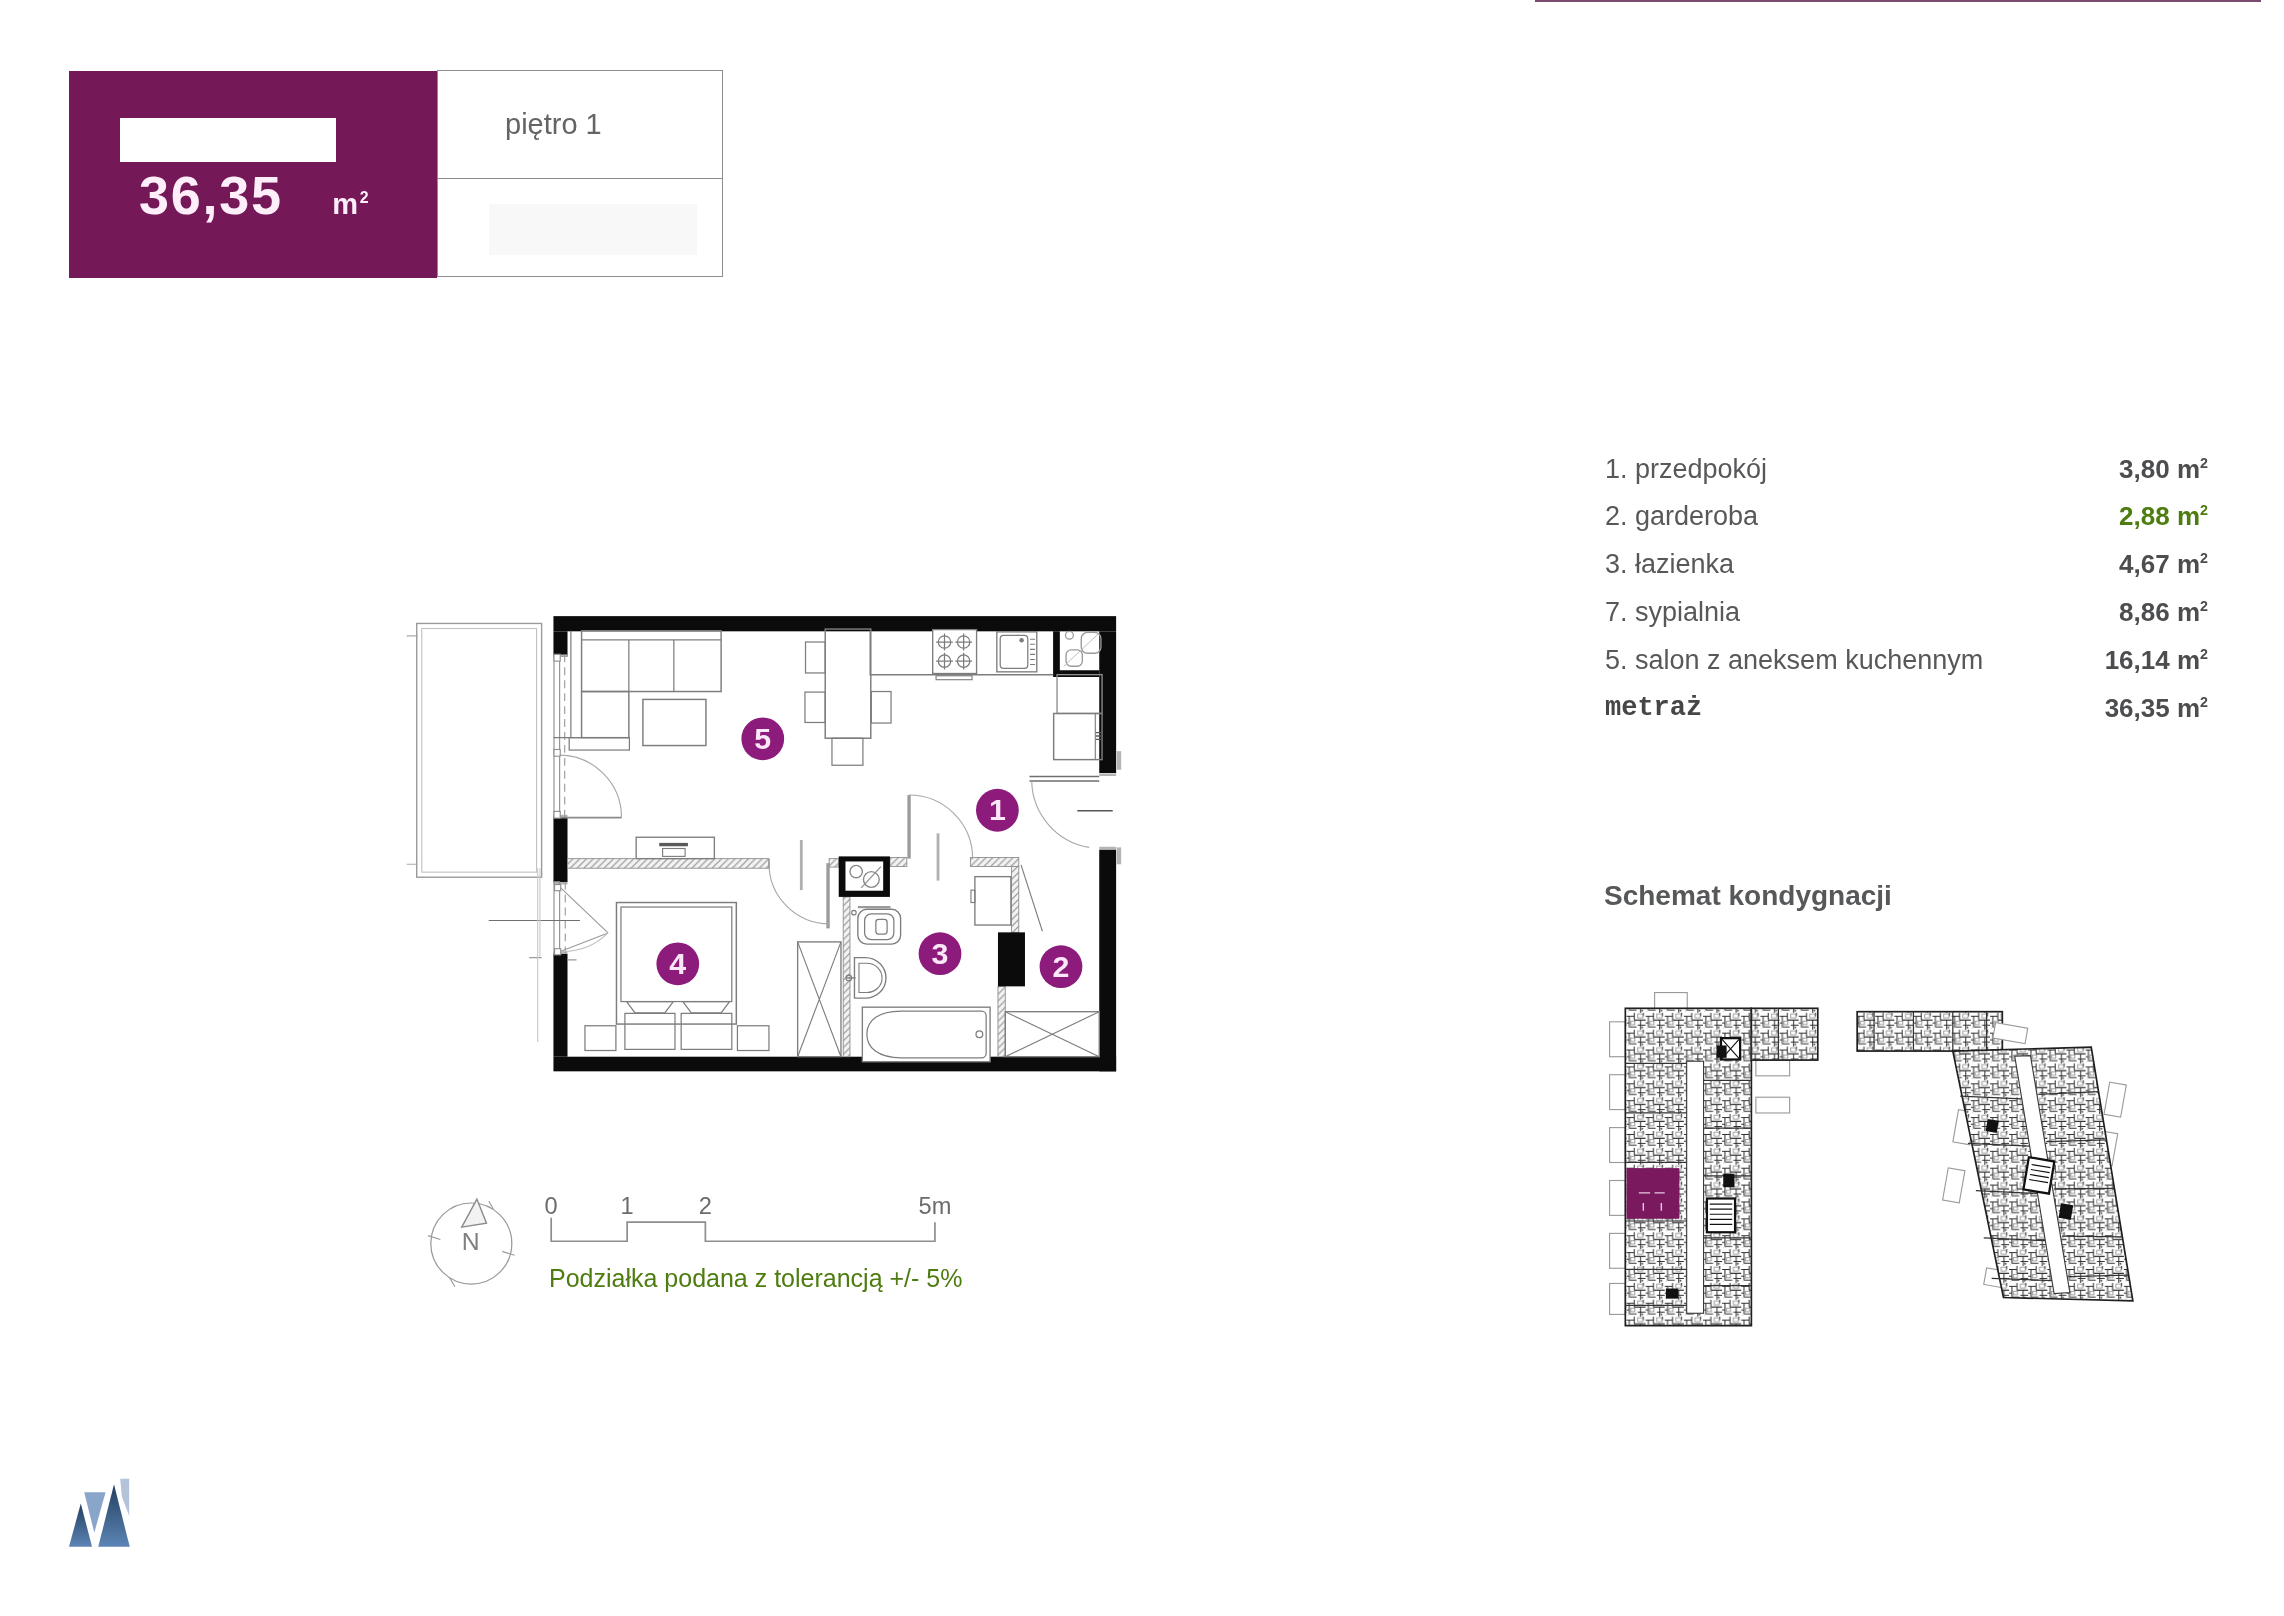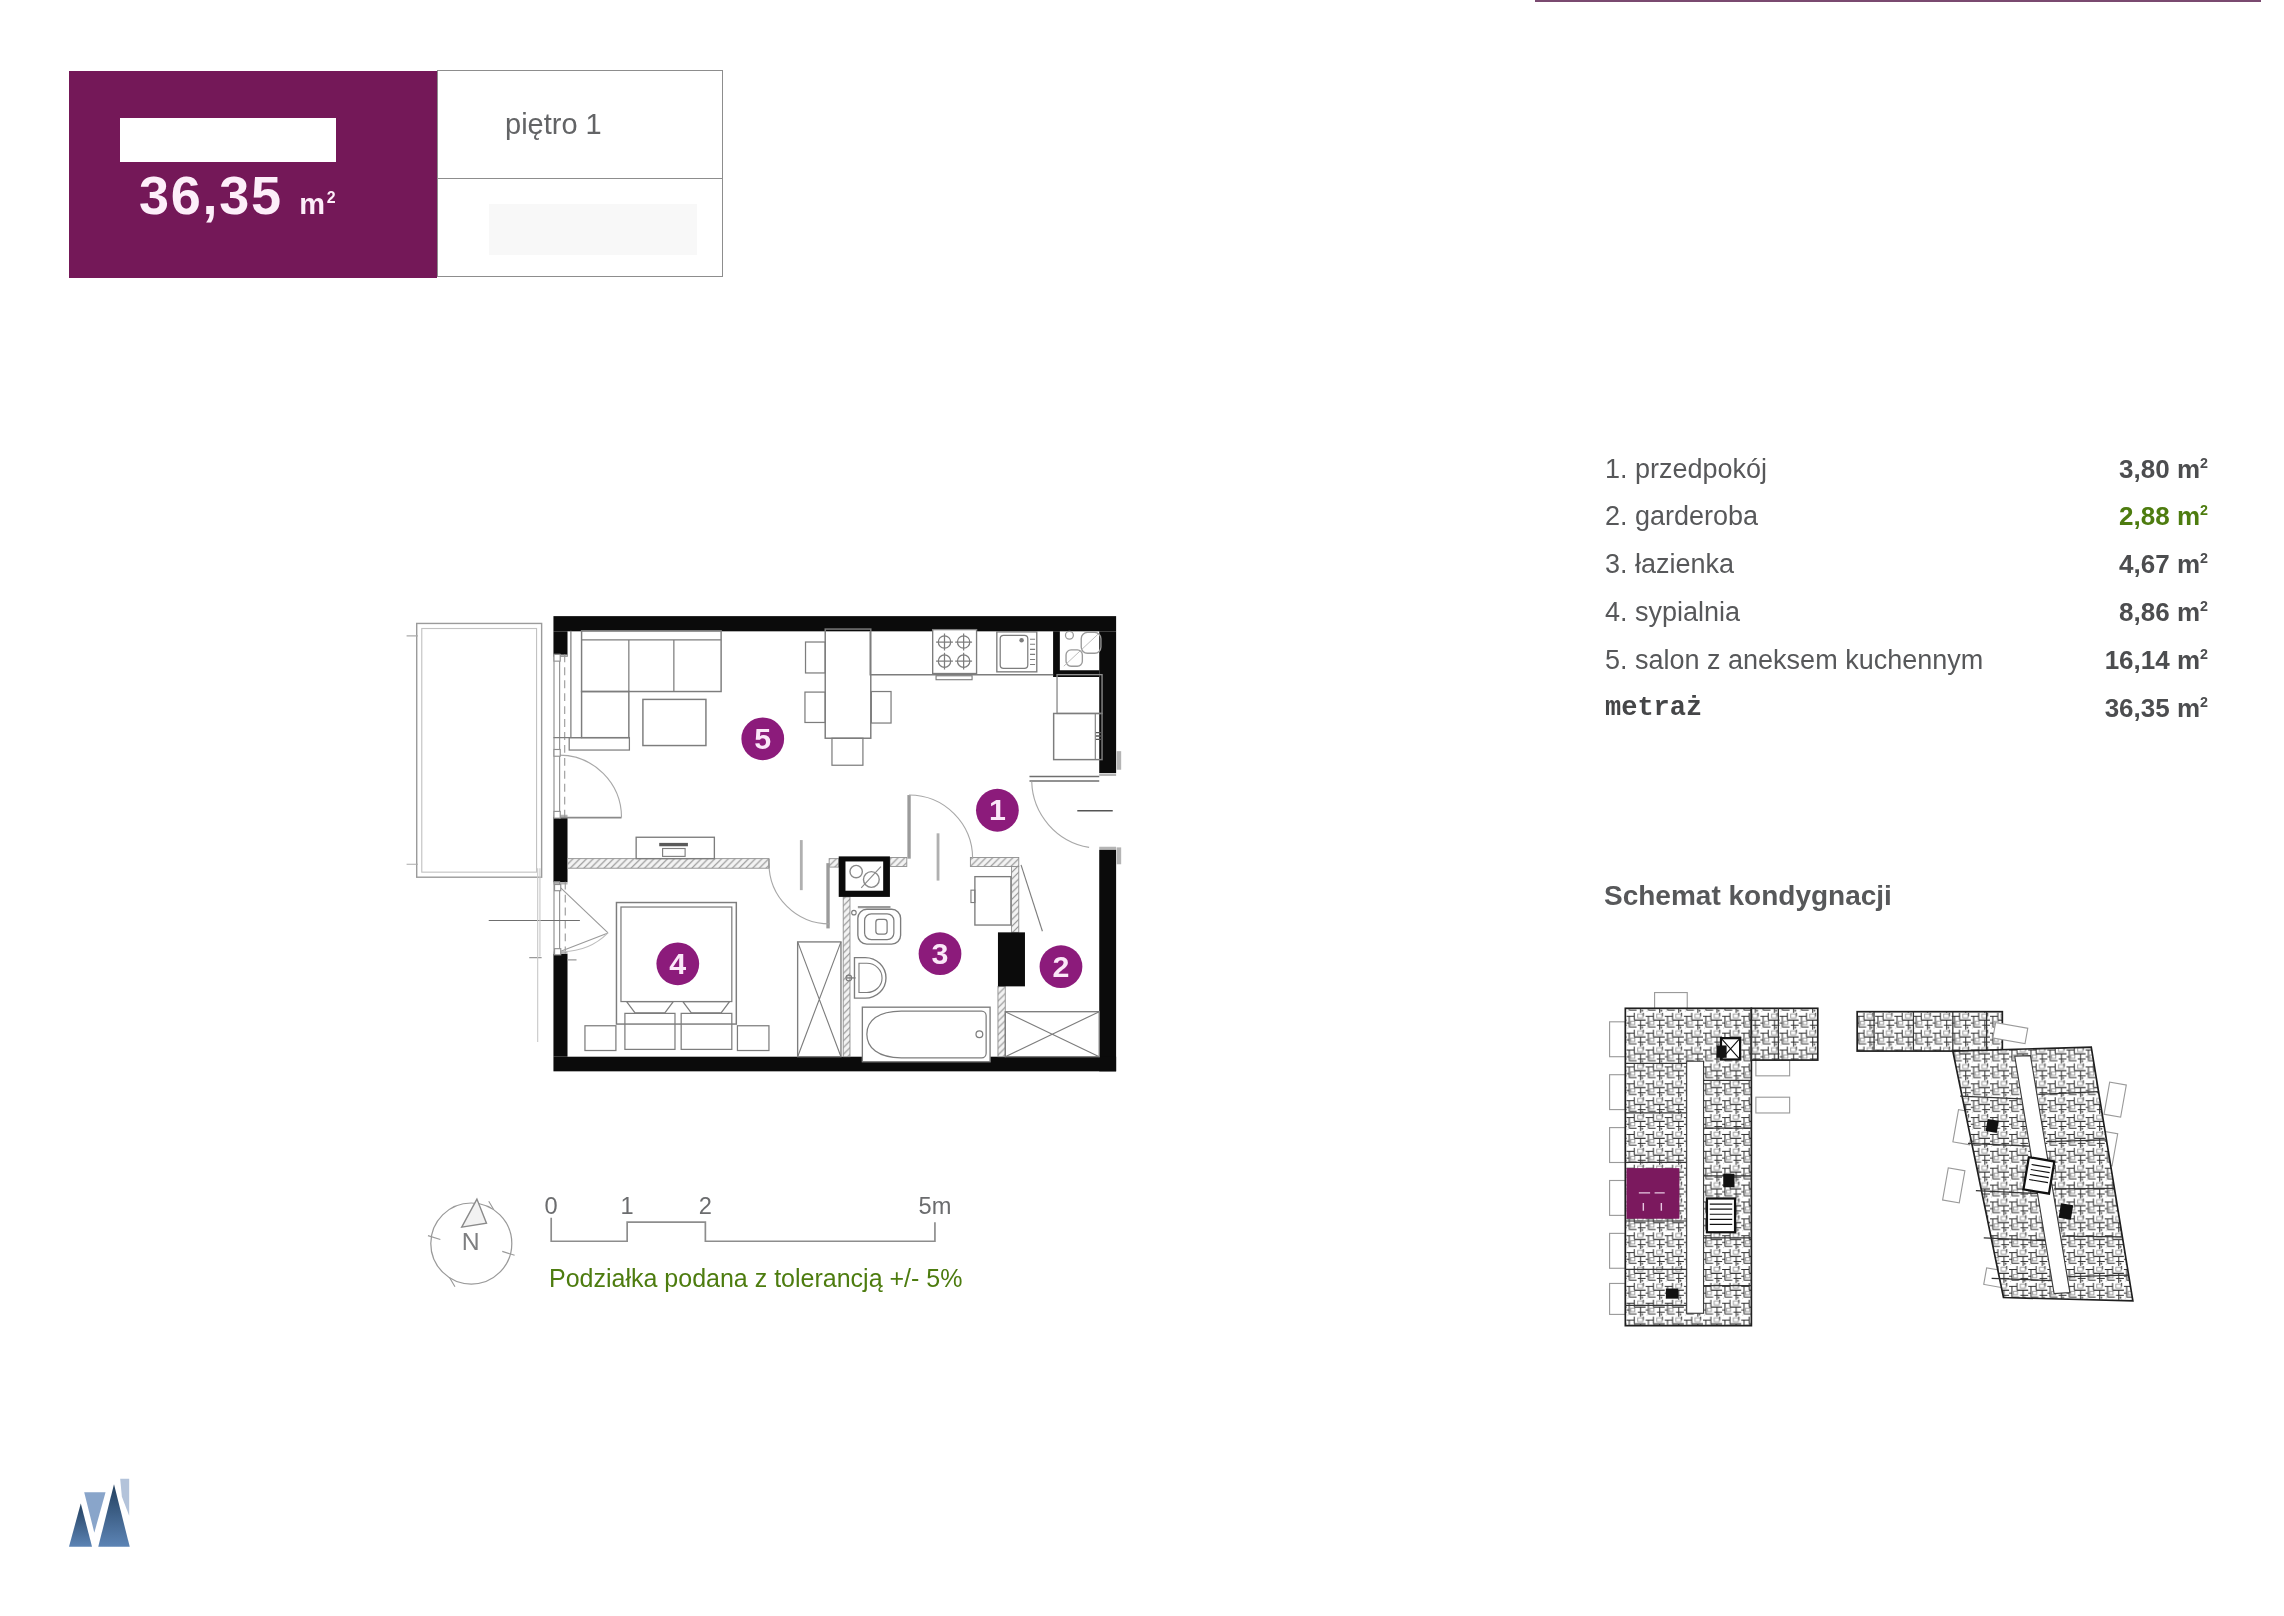--- a/index.html
+++ b/index.html
@@ -11,37 +11,37 @@
 </head>
 <body>
 <div id="page">
 
   <div class="abs" style="left:1535px;top:0;width:726px;height:2.3px;background:#7a4a70;"></div>
 
   <div class="abs" style="left:69px;top:71px;width:368px;height:207px;background:#741858;"></div>
 
   <div class="abs" style="left:120px;top:118px;width:216px;height:44px;background:#ffffff;"></div>
 
-  <div class="abs" style="left:139px;top:164px;color:#fdeef9;font-size:54px;font-weight:700;letter-spacing:1.7px;">36,35&nbsp;<span style="font-size:29px;font-weight:700;">m<sup class="sq">2</sup></span></div>
+  <div class="abs" style="left:139px;top:164px;color:#fdeef9;font-size:54px;font-weight:700;letter-spacing:1.7px;">36,35&nbsp;<span style="font-size:29px;font-weight:700;margin-left:33px;">m<sup class="sq">2</sup></span></div>
 
   <div class="abs" style="left:437px;top:70px;width:286px;height:207px;border:1.1px solid #8d8d8d;box-sizing:border-box;background:#ffffff;"></div>
 
   <div class="abs" style="left:437px;top:178px;width:286px;height:1.1px;background:#8d8d8d;"></div>
 
   <div class="abs" style="left:505px;top:108px;color:#636466;font-size:29px;">piętro 1</div>
 
   <div class="abs" style="left:489px;top:204px;width:208px;height:51px;background:#f8f8f8;"></div>
 
   <div class="abs" style="left:1605px;top:454px;color:#57585a;font-size:27px;">1. przedpokój</div>
   <div class="abs" style="left:1914px;top:454px;width:294px;text-align:right;color:#4c4d4f;font-size:26px;font-weight:600;">3,80 m<sup class="sq">2</sup></div>
   <div class="abs" style="left:1605px;top:501px;color:#57585a;font-size:27px;">2. garderoba</div>
   <div class="abs" style="left:1914px;top:501px;width:294px;text-align:right;color:#4d7c0f;font-size:26px;font-weight:600;">2,88 m<sup class="sq">2</sup></div>
   <div class="abs" style="left:1605px;top:549px;color:#57585a;font-size:27px;">3. łazienka</div>
   <div class="abs" style="left:1914px;top:549px;width:294px;text-align:right;color:#4c4d4f;font-size:26px;font-weight:600;">4,67 m<sup class="sq">2</sup></div>
-  <div class="abs" style="left:1605px;top:597px;color:#57585a;font-size:27px;">4. sypialnia</div>
+  <div class="abs" style="left:1605px;top:597px;color:#57585a;font-size:27px;">7. sypialnia</div>
   <div class="abs" style="left:1914px;top:597px;width:294px;text-align:right;color:#4c4d4f;font-size:26px;font-weight:600;">8,86 m<sup class="sq">2</sup></div>
   <div class="abs" style="left:1605px;top:645px;color:#57585a;font-size:27px;">5. salon z aneksem kuchennym</div>
   <div class="abs" style="left:1914px;top:645px;width:294px;text-align:right;color:#4c4d4f;font-size:26px;font-weight:600;">16,14 m<sup class="sq">2</sup></div>
   <div class="abs" style="left:1605px;top:693px;color:#454648;font-size:27px;font-weight:700;font-family:Liberation Mono, monospace;">metraż</div>
   <div class="abs" style="left:1914px;top:693px;width:294px;text-align:right;color:#4c4d4f;font-size:26px;font-weight:600;">36,35 m<sup class="sq">2</sup></div>
 
   <div class="abs" style="left:1604px;top:880px;color:#57585a;font-size:28px;font-weight:700;">Schemat kondygnacji</div>
 
   <div class="abs" style="left:549px;top:1264px;color:#4d7c0f;font-size:25px;">Podziałka podana z tolerancją +/- 5%</div>
 

